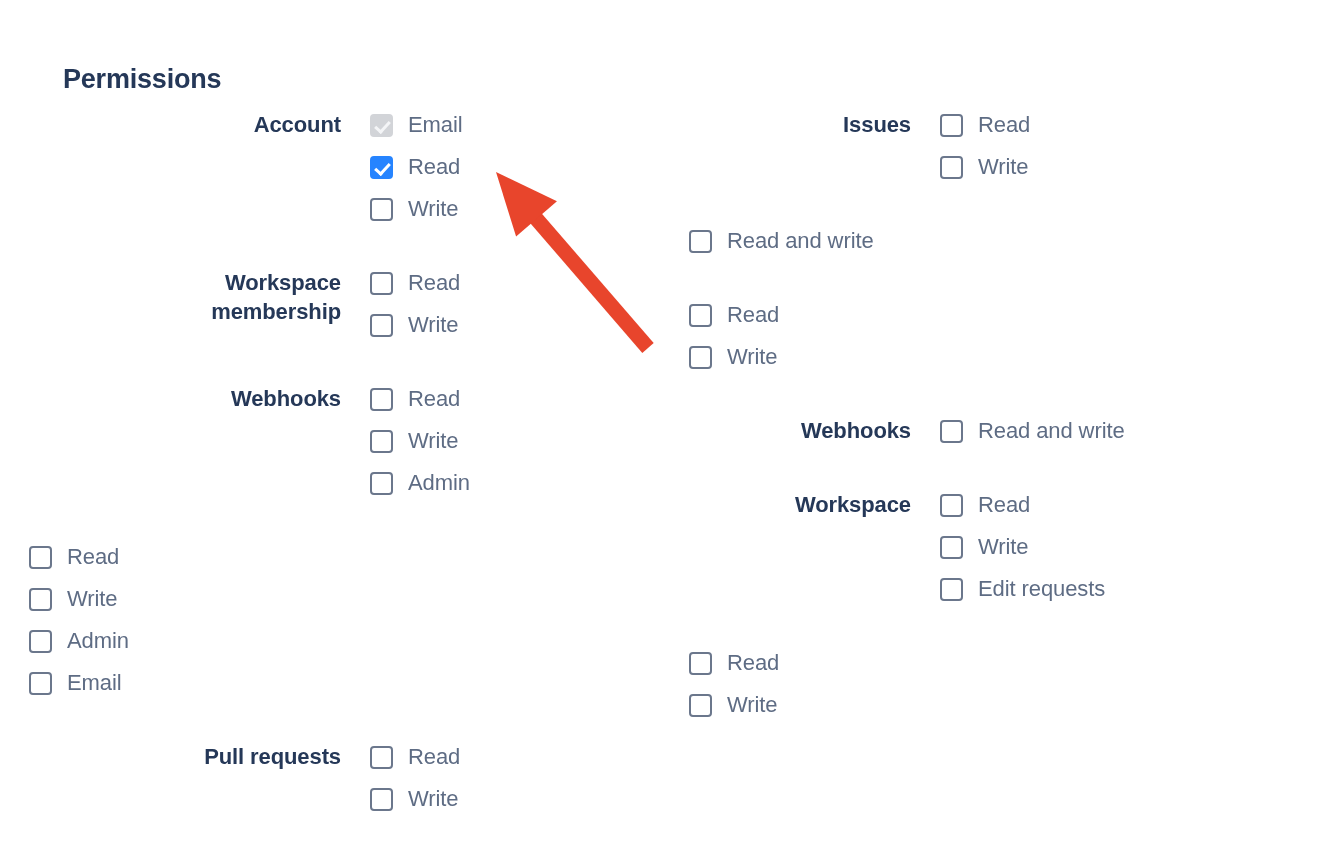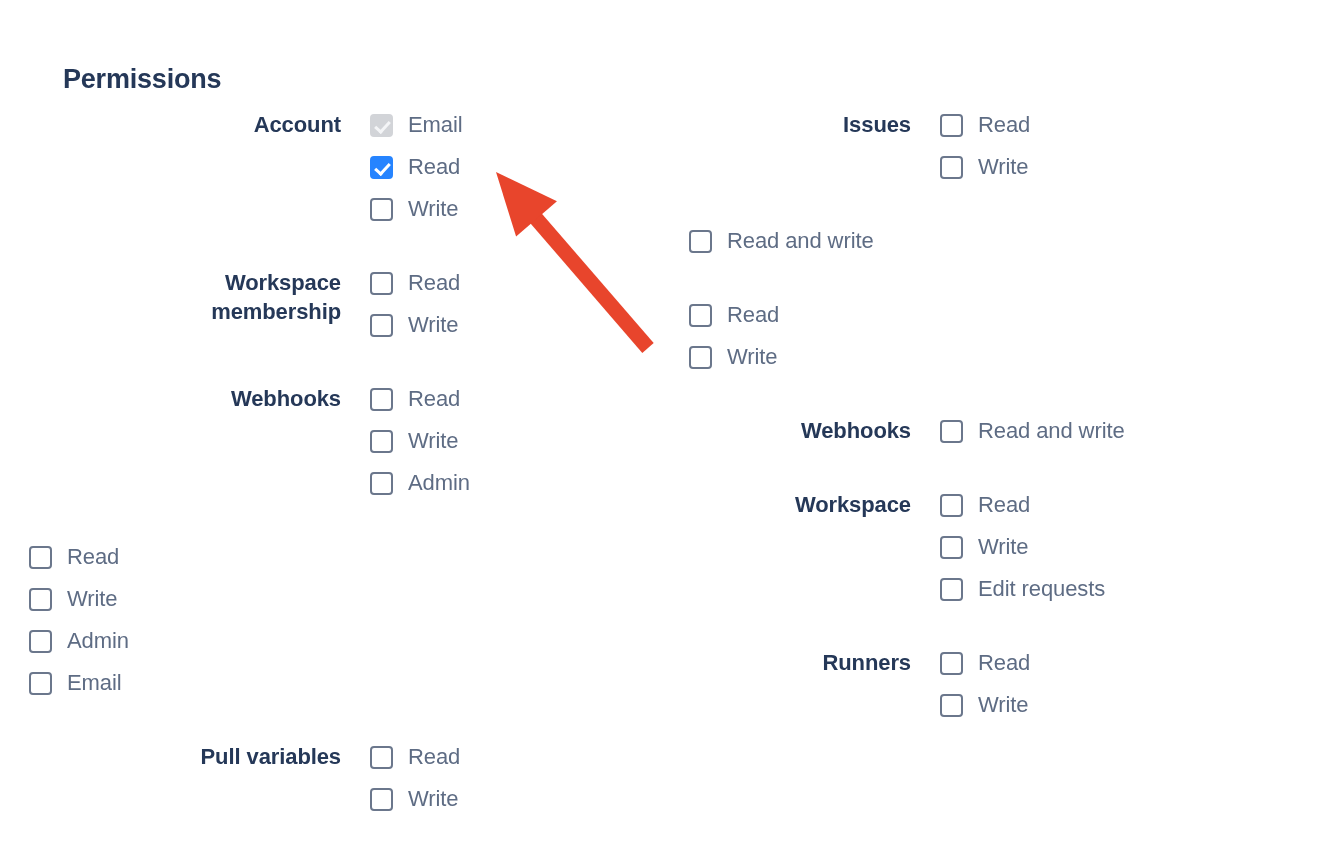--- a/index.html
+++ b/index.html
@@ -199,21 +199,21 @@
             <span class="cbx"></span>
             <span class="opt-label">Admin</span>
           </label>
           <label class="opt-row">
             <span class="cbx"></span>
             <span class="opt-label">Email</span>
           </label>
         </div>
       </div>
       <div class="perm-group">
-        <div class="group-label">Pull variables</div>
+        <div class="group-label">Pull requests</div>
         <div class="options">
           <label class="opt-row">
             <span class="cbx"></span>
             <span class="opt-label">Read</span>
           </label>
           <label class="opt-row">
             <span class="cbx"></span>
             <span class="opt-label">Write</span>
           </label>
         </div>
@@ -273,21 +273,20 @@
             <span class="cbx"></span>
             <span class="opt-label">Write</span>
           </label>
           <label class="opt-row">
             <span class="cbx"></span>
             <span class="opt-label">Edit requests</span>
           </label>
         </div>
       </div>
       <div class="perm-group">
-        <div class="group-label">Runners</div>
         <div class="options">
           <label class="opt-row">
             <span class="cbx"></span>
             <span class="opt-label">Read</span>
           </label>
           <label class="opt-row">
             <span class="cbx"></span>
             <span class="opt-label">Write</span>
           </label>
         </div>

